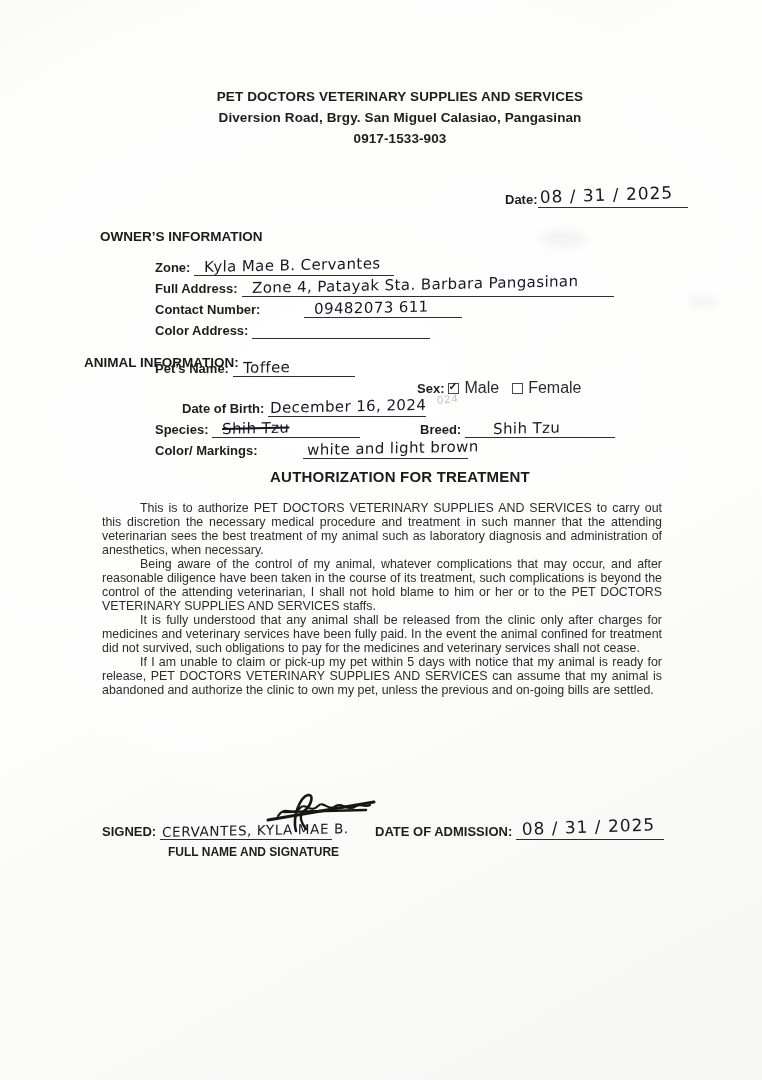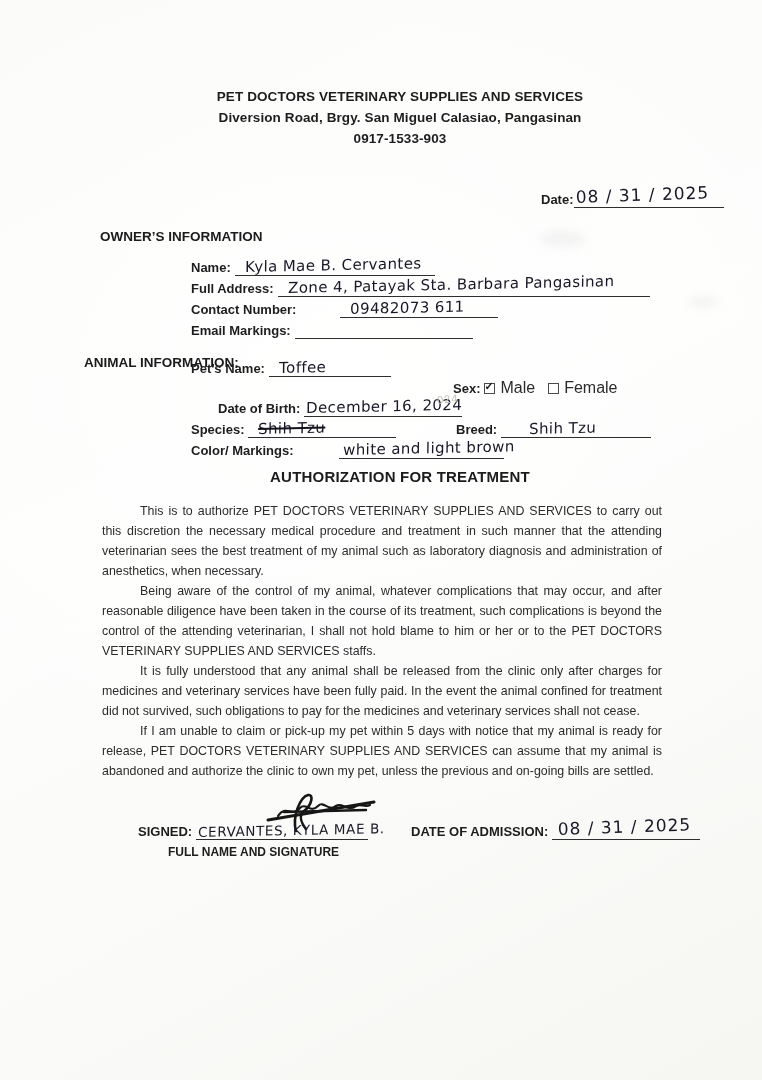--- a/index.html
+++ b/index.html
@@ -9,42 +9,42 @@
     background:
       radial-gradient(ellipse 900px 700px at 45% 35%, rgba(255,255,255,.9), rgba(255,255,255,0) 70%),
       linear-gradient(152deg,#fbfbf9 0%,#fdfdfc 45%,#f6f6f3 100%);
     font-family:"Liberation Sans",sans-serif;color:#2b2b2b;
   }
   .smudge{position:absolute;border-radius:50%;filter:blur(4px);background:rgba(120,118,110,.07);}
   
   .header{position:absolute;top:86px;left:30px;width:740px;text-align:center;}
   .header div{font-weight:700;font-size:13.5px;line-height:21px;color:#1d1d1d;letter-spacing:.1px;}
   
-  .fieldrow{position:absolute;display:flex;align-items:flex-end;white-space:nowrap;margin-left:36px;}
+  .fieldrow{position:absolute;display:flex;align-items:flex-end;white-space:nowrap;}
   .lbl{font-weight:700;font-size:13px;color:#1d1d1d;padding-right:4px;line-height:16px;}
   .uline{display:inline-block;position:relative;height:17px;border-bottom:1.4px solid #2e2e2e;}
   .hw{
     position:absolute;left:10px;bottom:0;line-height:1;white-space:nowrap;
     font-family:cursive,"DejaVu Sans",sans-serif;color:#1a1726;
     transform:rotate(-1.2deg) skewX(-2deg);transform-origin:left bottom;
     font-size:15px;letter-spacing:.4px;
   }
   .hw.big{font-size:17px;letter-spacing:1px;transform:rotate(-2deg);}
   .hw.caps{font-size:13.5px;letter-spacing:.6px;}
   .struck{text-decoration:line-through;text-decoration-thickness:2.2px;text-decoration-color:#14121c;}
   .sec-title{position:absolute;font-weight:700;font-size:13.5px;color:#1b1b1b;}
   
   .cbgroup{display:flex;align-items:center;gap:5px;font-size:13px;}
   .cb{width:9px;height:9px;border:1.6px solid #4a4a4a;display:inline-block;position:relative;background:#fff;}
   .cb .mark{position:absolute;left:-1px;top:-4px;font-size:11px;color:#222;font-weight:700;}
   .cblabel{font-size:16px;color:#2b2b2b;padding-right:8px;}
   
   .auth-title{position:absolute;top:468px;left:30px;width:740px;text-align:center;font-weight:700;font-size:15px;color:#1b1b1b;letter-spacing:.2px;}
   .auth-body{position:absolute;top:501px;left:102px;width:560px;}
-  .auth-body p{margin:0;text-align:justify;text-indent:38px;font-size:12.4px;line-height:20px;color:#2c2c2c;}
+  .auth-body p{margin:0;text-align:justify;text-indent:38px;font-size:12.4px;line-height:14px;color:#2c2c2c;}
   .ghost{position:absolute;left:437px;top:393px;font-size:11px;color:#c7c2b8;transform:rotate(-6deg);letter-spacing:1px;}
   
   .sig-svg{position:absolute;left:260px;top:789px;}
   .caption{position:absolute;left:168px;top:845px;font-weight:700;font-size:12px;color:#1d1d1d;}
 </style>
 </head>
 <body>
 
 <div class="page">
 
@@ -60,42 +60,42 @@
   <div class="fieldrow" style="left:505px;top:190px;">
     <span class="lbl" style="padding-right:0;">Date:</span>
     <span class="uline" style="width:150px;">
       <span class="hw big" style="left:2px;bottom:1px;">08 / 31 / 2025</span>
     </span>
   </div>
 
   <div class="sec-title" style="left:100px;top:229px;">OWNER’S INFORMATION</div>
 
   <div class="fieldrow" style="left:155px;top:258px;">
-    <span class="lbl">Name:</span>
+    <span class="lbl">Zone:</span>
     <span class="uline" style="width:200px;">
       <span class="hw">Kyla Mae B. Cervantes</span>
     </span>
   </div>
 
   <div class="fieldrow" style="left:155px;top:279px;">
     <span class="lbl">Full Address:</span>
     <span class="uline" style="width:372px;">
       <span class="hw">Zone 4, Patayak Sta. Barbara Pangasinan</span>
     </span>
   </div>
 
   <div class="fieldrow" style="left:155px;top:300px;gap:40px;">
     <span class="lbl">Contact Number:</span>
     <span class="uline" style="width:158px;">
       <span class="hw">09482073 611</span>
     </span>
   </div>
 
   <div class="fieldrow" style="left:155px;top:321px;">
-    <span class="lbl">Email Markings:</span>
+    <span class="lbl">Color Address:</span>
     <span class="uline" style="width:178px;">
       <span class="hw"></span>
     </span>
   </div>
 
   <div class="sec-title" style="left:84px;top:355px;">ANIMAL INFORMATION:</div>
 
   <div class="fieldrow" style="left:155px;top:359px;">
     <span class="lbl">Pet’s Name:</span>
     <span class="uline" style="width:122px;">

